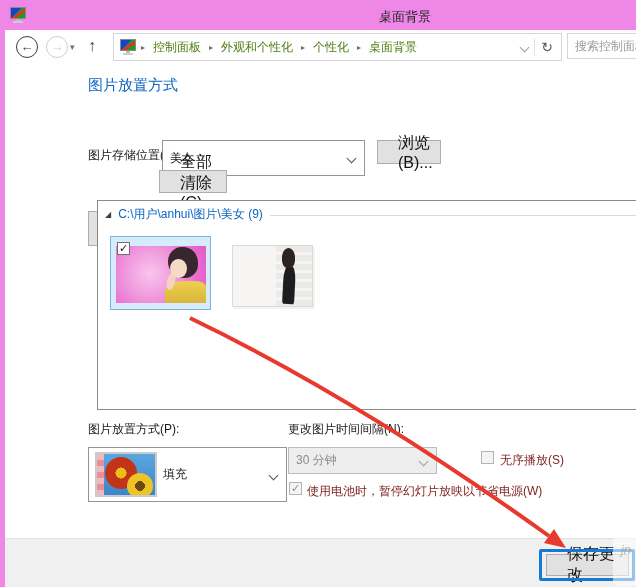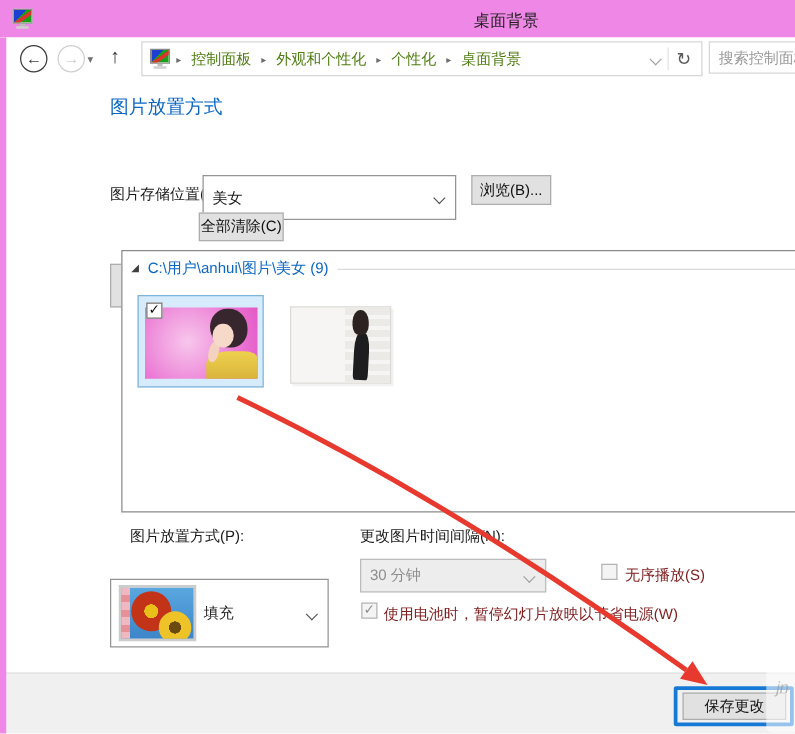--- a/index.html
+++ b/index.html
@@ -42,21 +42,21 @@
   
   .heading{position:absolute;left:88px;top:76px;font-size:15px;color:#0a66c2;}
   .desc{position:absolute;left:88px;top:107px;white-space:nowrap;}
   .flabel{position:absolute;white-space:nowrap;}
   .combo{position:absolute;background:#fff;border:1px solid #949494;box-sizing:border-box;
          display:flex;align-items:center;}
   .combo .val{padding-left:7px;white-space:nowrap;}
   .combo .cchev{margin-left:auto;margin-right:9px;}
   .combo.disabled{background:#ededed;border-color:#bcbcbc;color:#8c8c8c;}
   .btn{position:absolute;background:#e1e1e1;border:1px solid #adadad;box-sizing:border-box;
-       display:flex;align-items:center;justify-content:center;font-size:12px;color:#111;}
+       display:flex;align-items:center;justify-content:center;font-size:16px;color:#111;padding-left:20px;}
   
   .listbox{position:absolute;left:97px;top:200px;width:545px;height:210px;border:1px solid #8a8a8a;
            background:#fff;box-sizing:border-box;}
   .grouprow{position:absolute;left:105px;top:206px;right:0;display:flex;align-items:center;gap:7px;}
   .grp-tri{font-size:8px;color:#3f3f3f;}
   .grp-label{color:#0a66c2;white-space:nowrap;}
   .grp-line{flex:1;height:1px;background:#dadada;margin-top:2px;}
   .thumb-sel{position:absolute;left:110px;top:236px;width:101px;height:74px;background:#d6ebfb;
              border:1px solid #7fb4da;box-sizing:border-box;}
   .thumb-img1{position:absolute;left:116px;top:246px;width:90px;height:57px;overflow:hidden;
@@ -184,22 +184,22 @@
   <div class="cb" style="left:117px;top:242px;z-index:3;">
     <span>✓</span>
   </div>
   <div class="thumb-img2">
     <div class="g2-wall"></div>
     <div class="g2-skin"></div>
     <div class="g2-dress"></div>
     <div class="g2-hair"></div>
   </div>
 
-  <div class="flabel" style="left:88px;top:421px;margin-left:16px;">图片放置方式(P):</div>
-  <div class="combo" style="left:88px;top:447px;width:175px;height:55px;margin-top:16px;">
+  <div class="flabel" style="left:88px;top:421px;">图片放置方式(P):</div>
+  <div class="combo" style="left:88px;top:447px;width:199px;height:55px;">
     <div class="flower-frame">
       <div class="flower-strip"></div>
         <div class="flower-red"></div>
         <div class="flower-yellow"></div>
     </div>
     <span class="val" style="padding-left:74px;">填充</span>
     <span class="cchev"><i class="chev"></i></span>
   </div>
 
   <div class="flabel" style="left:288px;top:421px;">更改图片时间间隔(N):</div>

